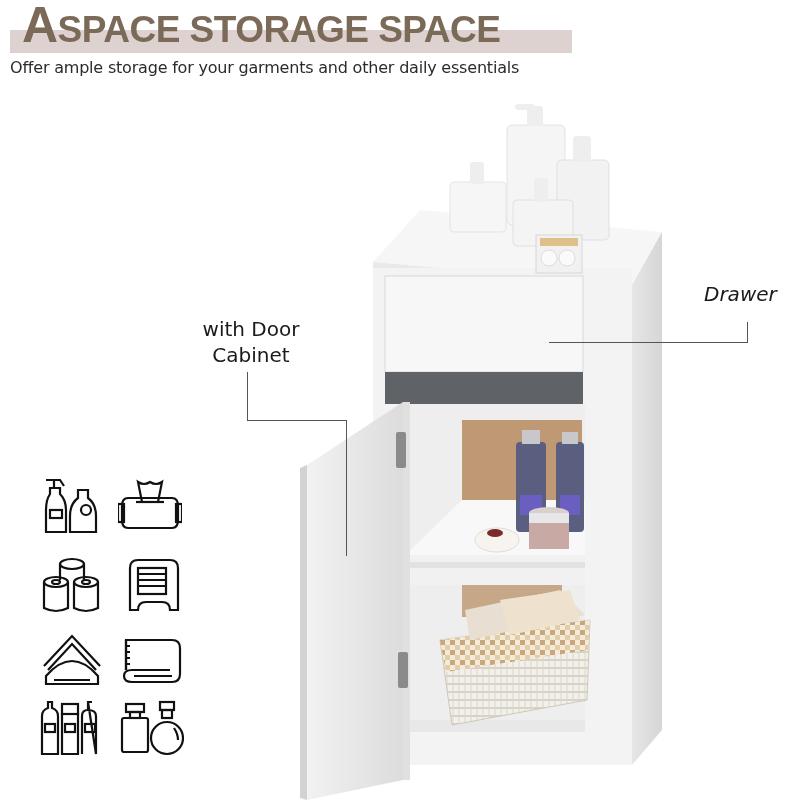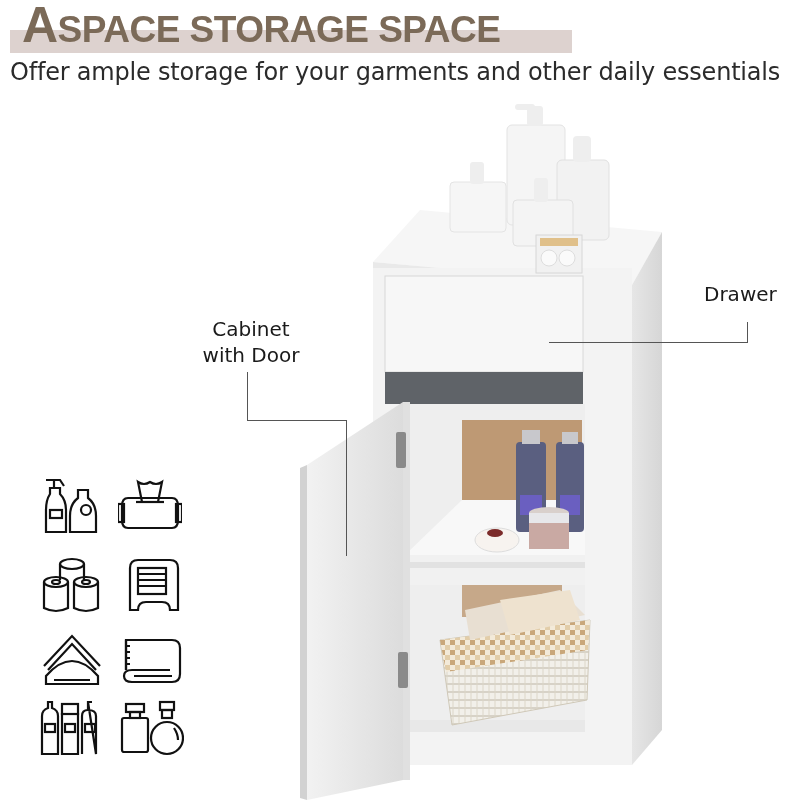--- a/index.html
+++ b/index.html
@@ -1,21 +1,21 @@
 <!DOCTYPE html>
 <html><head>
 <meta charset="utf-8">
 <style>
   html, body { margin:0; padding:0; background:#ffffff; }
   body { width:800px; height:800px; position:relative; overflow:hidden; font-family:"DejaVu Sans", sans-serif; }
   .title-bar { position:absolute; left:10px; top:30px; width:562px; height:23px; background:#ddd2cf; }
   .title { position:absolute; left:22px; top:-4px; font-family:"Liberation Sans", sans-serif; font-weight:bold; color:#7b6a58; white-space:nowrap; letter-spacing:-0.5px; }
   .title .cap { font-size:50px; }
   .title .rest { font-size:37px; }
-  .subtitle { position:absolute; left:10px; top:58px; font-size:24px; color:#2b2b2b; white-space:nowrap; letter-spacing:-0.2px; }
+  .subtitle { position:absolute; left:10px; top:58px; font-size:16px; color:#2b2b2b; white-space:nowrap; letter-spacing:-0.2px; }
   .label { position:absolute; font-size:20px; color:#1a1a1a; line-height:26px; text-align:center; }
   .callout { position:absolute; background:#555; }
   .icon { position:absolute; width:64px; height:64px; }
   .icon svg { width:100%; height:100%; }
   .scene { position:absolute; left:0; top:0; width:800px; height:800px; }
 </style>
 </head>
 <body>
 
 <div class="title-bar"></div>
@@ -105,28 +105,28 @@
   <rect x="513" y="200" width="60" height="46" rx="4" fill="#f4f4f4" stroke="#e0e0e0"></rect>
   <rect x="534" y="178" width="14" height="24" rx="3" fill="#eeeeee"></rect>
 
   <rect x="536" y="235" width="46" height="38" fill="#f1f1f1" stroke="#d6d6d6"></rect>
   <rect x="540" y="238" width="38" height="8" fill="#e0c08a"></rect>
   <circle cx="549" cy="258" r="8" fill="#fafafa" stroke="#ddd"></circle>
   <circle cx="567" cy="258" r="8" fill="#fafafa" stroke="#ddd"></circle>
 </svg>
 
 <div class="label" style="left:196px; top:316px; width:110px;">
+  <div>with Door</div>
   <div>Cabinet</div>
-  <div>with Door</div>
 </div>
 <div class="callout" style="left:247px; top:372px; width:1px; height:48px;"></div>
 <div class="callout" style="left:247px; top:420px; width:100px; height:1px;"></div>
 <div class="callout" style="left:346px; top:420px; width:1px; height:136px;"></div>
 
-<div class="label" style="left:704px; top:281px;">Drawer</div>
+<div class="label" style="left:704px; top:281px;font-style:italic;">Drawer</div>
 <div class="callout" style="left:747px; top:322px; width:1px; height:21px;"></div>
 <div class="callout" style="left:549px; top:342px; width:199px; height:1px;"></div>
 
 <div class="icon" style="left:40px; top:476px;">
   <svg viewBox="0 0 64 64" fill="none" stroke="#111" stroke-width="2.2">
     <path d="M6 4 H20 L24 10 M14 4 V12 M10 12 H20 V18 Q26 24 26 34 V56 H6 V34 Q6 24 10 18 Z"></path>
     <rect x="10" y="34" width="12" height="8"></rect>
     <path d="M38 14 H48 V22 Q56 28 56 40 V56 H30 V40 Q30 28 38 22 Z"></path>
     <circle cx="46" cy="34" r="5"></circle>
   </svg>

